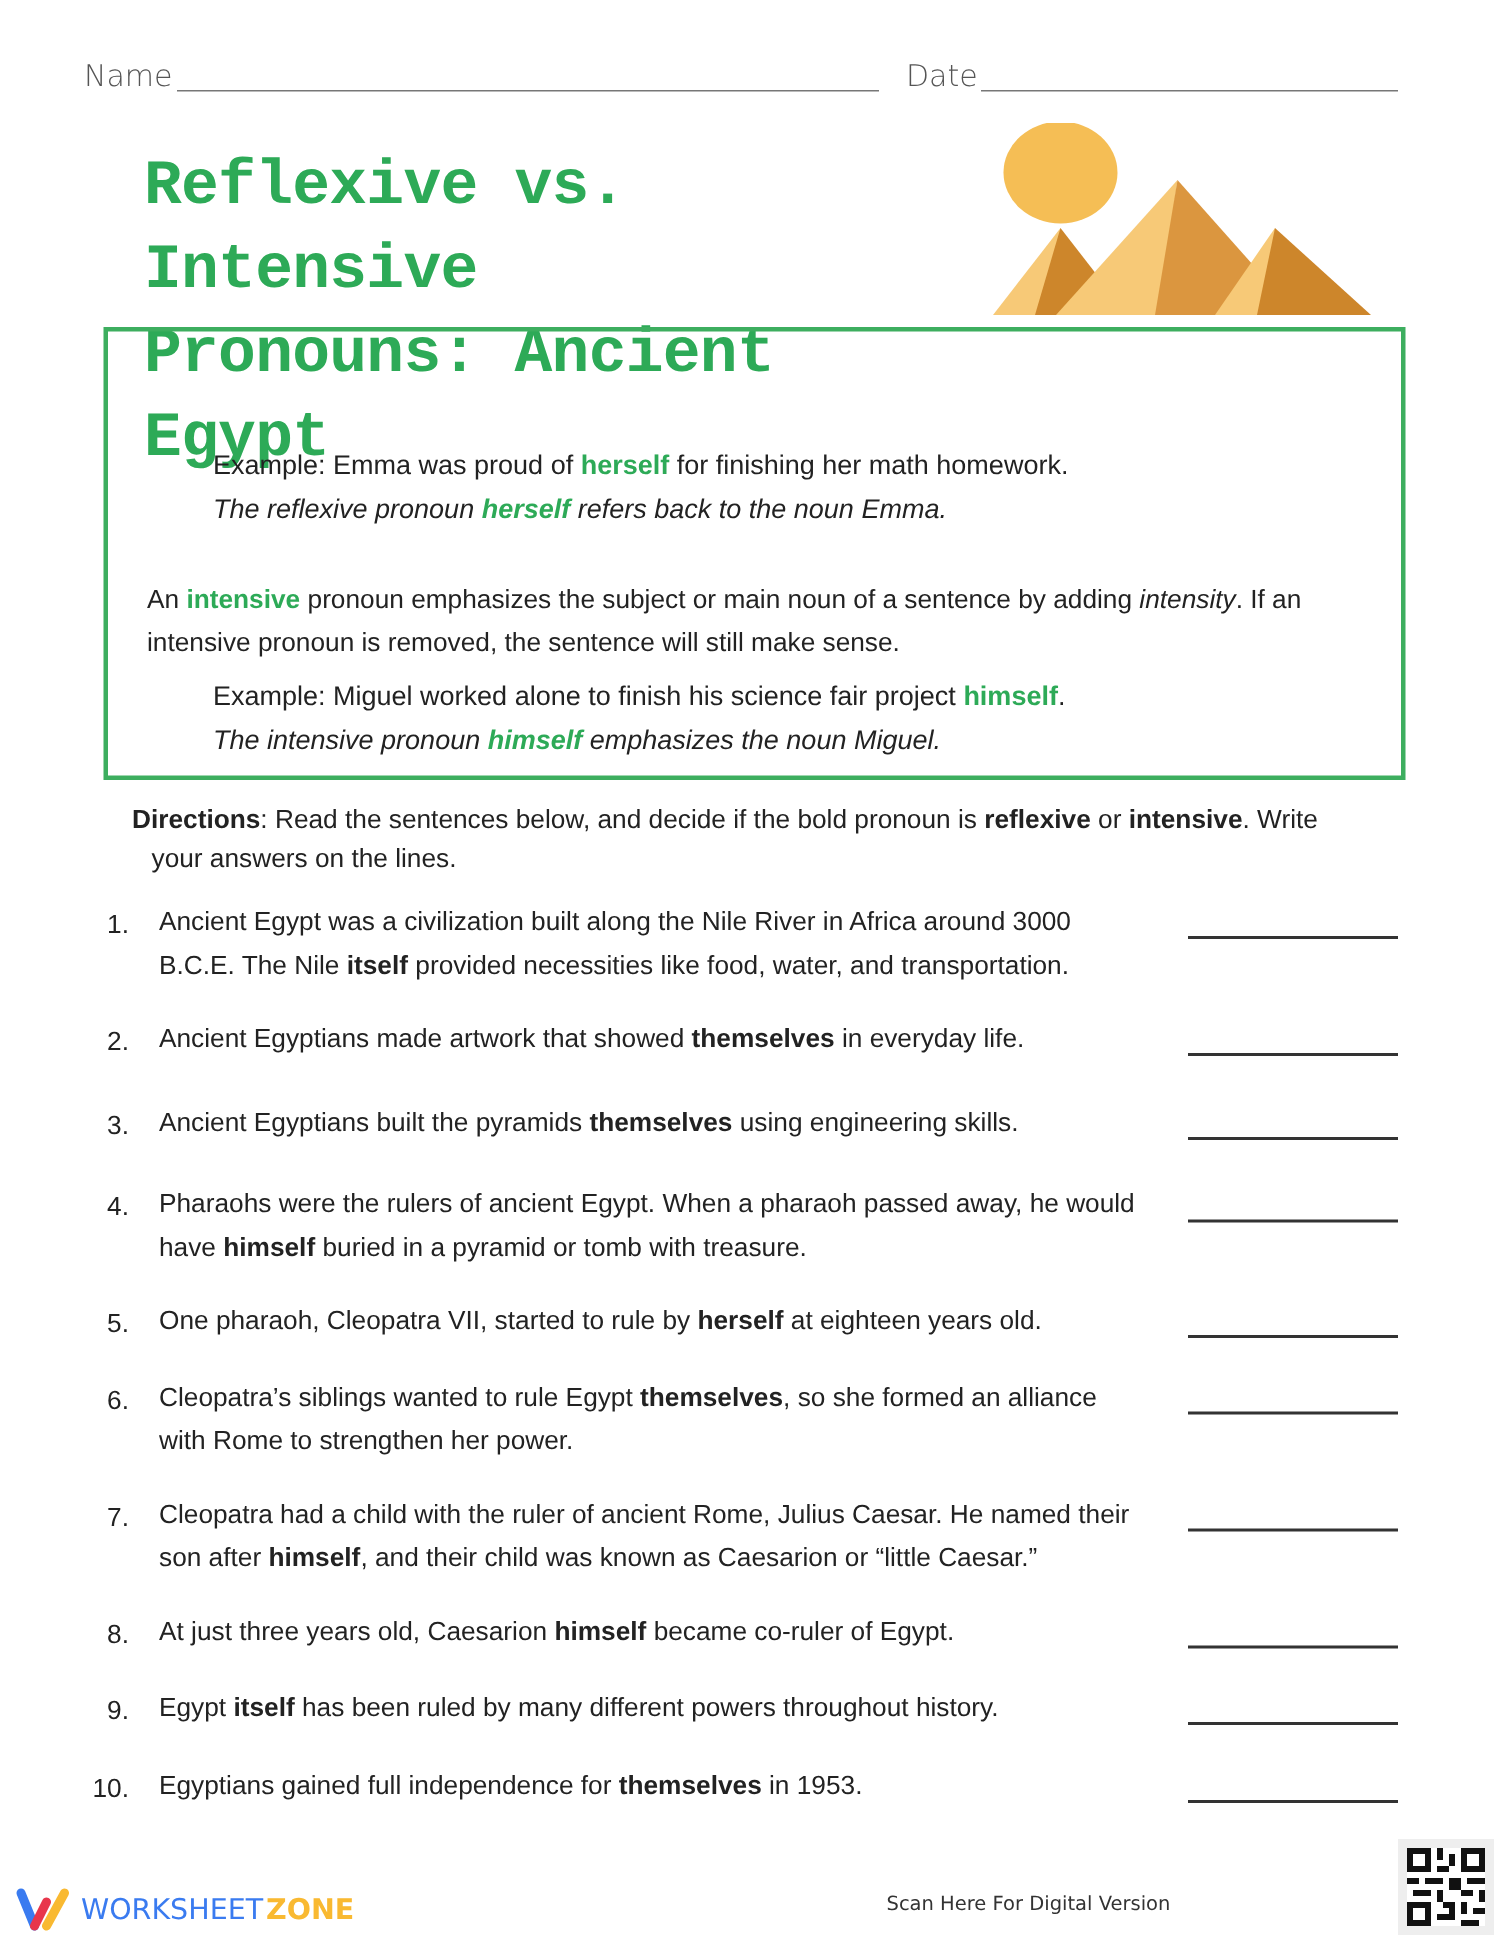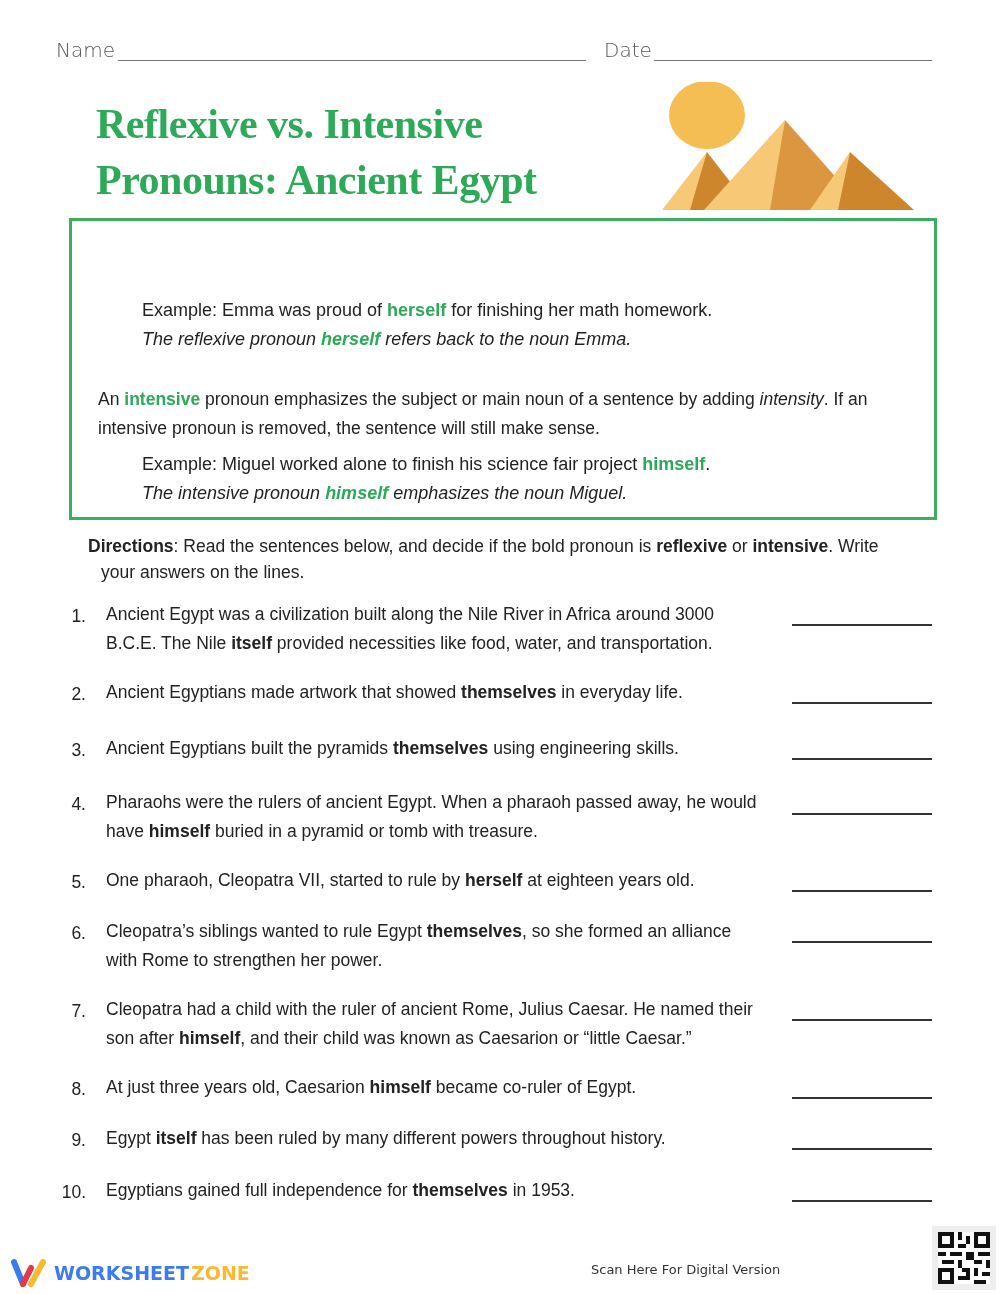--- a/index.html
+++ b/index.html
@@ -3,41 +3,41 @@
   <meta charset="utf-8">
   <style>
     * { box-sizing: border-box; margin: 0; padding: 0; }
     html, body { width: 1000px; height: 1294px; background: #ffffff; }
     body { position: relative; font-family: "Liberation Sans", sans-serif; color: #222; overflow: hidden; }
 
     .name-date { position: absolute; top: 36px; left: 56px; width: 880px; height: 30px; font-family: "DejaVu Sans", sans-serif; font-size: 20px; color: #555; font-weight: 300; }
     .nd-label { position: absolute; top: 2px; }
     .nd-line { position: absolute; top: 24px; height: 1px; background: #777; }
 
-    .title { position: absolute; left: 96px; top: 96px; width: 560px; font-family: Liberation Serif, serif; font-weight: bold; font-size: 42px; line-height: 56px; color: #2DAA57; letter-spacing: -0.5px; }
+    .title { position: absolute; left: 96px; top: 96px; width: 560px; font-family: Liberation Mono, monospace; font-weight: bold; font-size: 42px; line-height: 56px; color: #2DAA57; letter-spacing: -0.5px; }
 
     .art { position: absolute; left: 660px; top: 82px; width: 256px; height: 128px; }
 
     .info-box { position: absolute; left: 69px; top: 218px; width: 868px; height: 302px; border: 3px solid #3DAE5F; }
     .para { position: absolute; left: 26px; width: 820px; font-size: 17.5px; line-height: 29px; color: #222; }
     .example { position: absolute; left: 70px; font-size: 18px; line-height: 29px; color: #222; }
     .hl { color: #2DAA57; font-weight: bold; }
     .it { font-style: italic; }
 
     .directions { position: absolute; left: 88px; top: 533px; width: 840px; font-size: 17.5px; line-height: 26px; color: #222; }
     .directions .line2 { display: block; padding-left: 13px; }
     b { font-weight: bold; }
 
     .q { position: absolute; left: 0; width: 1000px; }
     .q-num { position: absolute; left: 50px; width: 36px; text-align: right; font-size: 17.5px; color: #222; top: 6px; }
     .q-text { position: absolute; left: 106px; width: 660px; font-size: 17.5px; line-height: 29px; color: #222; }
     .q-line { position: absolute; left: 792px; width: 140px; height: 2px; background: #333; }
 
     .footer-logo { position: absolute; left: 10px; top: 1256px; height: 34px; display: flex; align-items: center; }
-    .logo-text-a { font-family: "DejaVu Sans", sans-serif; font-weight: bold; font-size: 19px; color: #3A7BF0; margin-left: 6px; letter-spacing: 0px; }
+    .logo-text-a { font-family: "DejaVu Sans", sans-serif; font-weight: normal; font-size: 19px; color: #3A7BF0; margin-left: 6px; letter-spacing: 0px; }
     .logo-text-b { font-family: "DejaVu Sans", sans-serif; font-weight: bold; font-size: 19px; color: #F9B931; margin-left: 2px; }
 
     .scan-text { position: absolute; left: 591px; top: 1262px; font-family: "DejaVu Sans", sans-serif; font-size: 13px; color: #333; }
     .qr { position: absolute; left: 932px; top: 1226px; width: 64px; height: 64px; background: #eee; padding: 6px; }
   </style>
 </head>
 <body>
 
 <div class="name-date">
   <span class="nd-label" style="left:0;">Name</span>

